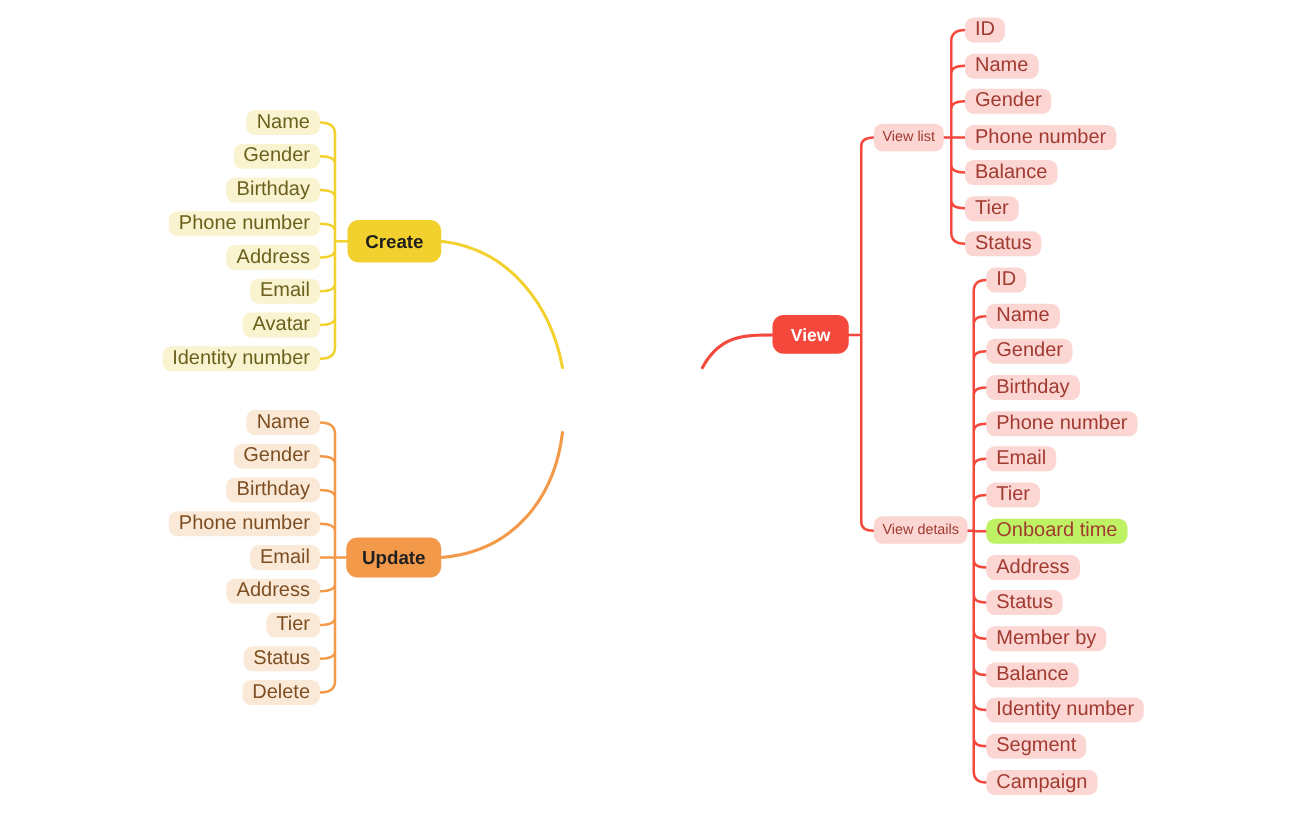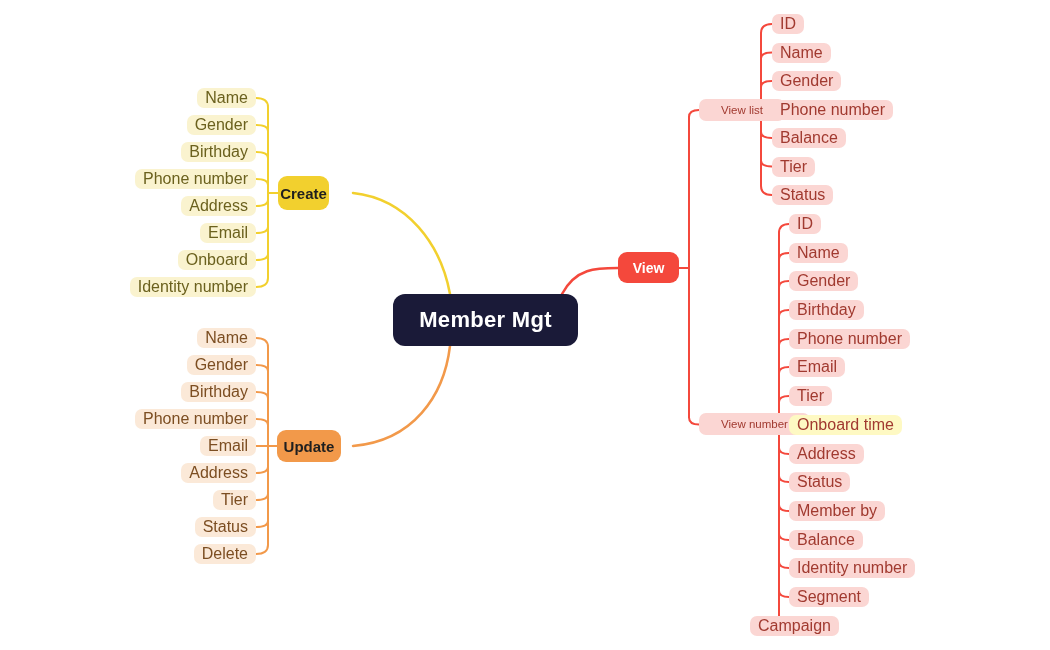--- a/index.html
+++ b/index.html
@@ -9,27 +9,27 @@
     font-family:"Liberation Sans","DejaVu Sans",sans-serif;
   }
   #canvas{position:relative;width:1050px;height:650px;background:#ffffff;}
   #links{position:absolute;left:0;top:0;width:1050px;height:650px;}
   .node{
     position:absolute;display:flex;align-items:center;justify-content:center;
     box-sizing:border-box;white-space:nowrap;cursor:pointer;
   }
   .root{left:393px;top:294px;width:185px;height:52px;border-radius:12px;
         font-size:22px;font-weight:700;letter-spacing:.3px;}
-  .create{left:278px;top:176px;width:51px;height:34px;border-radius:9px;
+  .create{left:278px;top:176px;width:75px;height:34px;border-radius:9px;
         font-size:15px;font-weight:700;}
-  .update{left:277px;top:430px;width:64px;height:32px;border-radius:9px;
+  .update{left:277px;top:430px;width:76px;height:32px;border-radius:9px;
         font-size:15px;font-weight:700;}
   .view{left:618px;top:252px;width:61px;height:31px;border-radius:9px;
         font-size:14px;font-weight:700;}
-  .subhead{height:22px;border-radius:7px;padding:0 22px;font-size:11.5px;}
+  .subhead{height:22px;border-radius:7px;padding:0 7px;font-size:11.5px;}
   .viewlist{left:699px;top:99px;}
   .viewdetails{left:699px;top:413px;}
   .leaf{
     position:absolute;height:20px;line-height:20px;border-radius:7px;
     padding:0 8px;font-size:16px;white-space:nowrap;cursor:pointer;
   }
 </style>
 </head>
 <body>
 
@@ -42,38 +42,37 @@
       <path d="M 268 193 L 278 193" stroke="#F2D02E" stroke-width="2" fill="none" stroke-linecap="round"></path>
       <path d="M 256 338 Q 268 338 268 347 L 268 545 Q 268 554 256 554 M 256 365 Q 268 365 268 371 M 256 392 Q 268 392 268 398 M 256 419 Q 268 419 268 425 M 256 446 L 268 446 M 256 473 Q 268 473 268 467 M 256 500 Q 268 500 268 494 M 256 527 Q 268 527 268 521" stroke="#F2994A" stroke-width="2" fill="none" stroke-linecap="round"></path>
       <path d="M 268 446 L 277 446" stroke="#F2994A" stroke-width="2" fill="none" stroke-linecap="round"></path>
       <path d="M 699 110 Q 689 110 689 117 L 689 417.5 Q 689 424.5 699 424.5 M 679 268 L 689 268" stroke="#F4483C" stroke-width="2" fill="none" stroke-linecap="round"></path>
       <path d="M 755 110 L 761 110" stroke="#F4483C" stroke-width="2" fill="none" stroke-linecap="round"></path>
       <path d="M 774 424.5 L 779 424.5" stroke="#F4483C" stroke-width="2" fill="none" stroke-linecap="round"></path>
       <path d="M 772 24 Q 761 24 761 33 L 761 186 Q 761 195 772 195 M 772 52.5 Q 761 52.5 761 58.5 M 772 81 Q 761 81 761 87 M 772 110 L 761 110 M 772 138 Q 761 138 761 132 M 772 166.5 Q 761 166.5 761 160.5" stroke="#F4483C" stroke-width="2" fill="none" stroke-linecap="round"></path>
       <path d="M 789 224 Q 779 224 779 233 L 779 617 Q 779 626 789 626 M 789 253 Q 779 253 779 259 M 789 281 Q 779 281 779 287 M 789 310 Q 779 310 779 316 M 789 339 Q 779 339 779 345 M 789 367 Q 779 367 779 373 M 789 396 Q 779 396 779 402 M 789 425 L 779 425 M 789 454 Q 779 454 779 448 M 789 482 Q 779 482 779 476 M 789 511 Q 779 511 779 505 M 789 540 Q 779 540 779 534 M 789 568 Q 779 568 779 562 M 789 597 Q 779 597 779 591" stroke="#F4483C" stroke-width="2" fill="none" stroke-linecap="round"></path>
     </svg>
 
-  <div class="node root" id="node-root" style="background: rgb(26, 26, 56); color: rgb(255, 255, 255);">Member Mgt</div>
 
   <div class="node create" id="node-create" style="background: rgb(242, 208, 46); color: rgb(31, 31, 31);">Create</div>
 
   <div class="node update" id="node-update" style="background: rgb(242, 153, 74); color: rgb(31, 31, 31);">Update</div>
 
   <div class="node view" id="node-view" style="background: rgb(244, 72, 60); color: rgb(255, 255, 255);">View</div>
 
   <div class="node subhead viewlist" id="node-view-list" style="background: rgb(251, 214, 211); color: rgb(161, 58, 48);">View list</div>
 
-  <div class="node subhead viewdetails" id="node-view-details" style="background: rgb(251, 214, 211); color: rgb(161, 58, 48);">View number</div>
+  <div class="node subhead viewdetails" id="node-view-details" style="background: rgb(251, 214, 211); color: rgb(161, 58, 48);">View details</div>
 <div class="leaf" style="background: rgb(250, 243, 207); color: rgb(107, 97, 30); top: 88px; right: 794px;">Name</div>
     <div class="leaf" style="background: rgb(250, 243, 207); color: rgb(107, 97, 30); top: 115px; right: 794px;">Gender</div>
     <div class="leaf" style="background: rgb(250, 243, 207); color: rgb(107, 97, 30); top: 142px; right: 794px;">Birthday</div>
     <div class="leaf" style="background: rgb(250, 243, 207); color: rgb(107, 97, 30); top: 169px; right: 794px;">Phone number</div>
     <div class="leaf" style="background: rgb(250, 243, 207); color: rgb(107, 97, 30); top: 196px; right: 794px;">Address</div>
     <div class="leaf" style="background: rgb(250, 243, 207); color: rgb(107, 97, 30); top: 223px; right: 794px;">Email</div>
-    <div class="leaf" style="background: rgb(250, 243, 207); color: rgb(107, 97, 30); top: 250px; right: 794px;">Onboard</div>
+    <div class="leaf" style="background: rgb(250, 243, 207); color: rgb(107, 97, 30); top: 250px; right: 794px;">Avatar</div>
     <div class="leaf" style="background: rgb(250, 243, 207); color: rgb(107, 97, 30); top: 277px; right: 794px;">Identity number</div>
     <div class="leaf" style="background: rgb(251, 233, 216); color: rgb(124, 78, 34); top: 328px; right: 794px;">Name</div>
     <div class="leaf" style="background: rgb(251, 233, 216); color: rgb(124, 78, 34); top: 355px; right: 794px;">Gender</div>
     <div class="leaf" style="background: rgb(251, 233, 216); color: rgb(124, 78, 34); top: 382px; right: 794px;">Birthday</div>
     <div class="leaf" style="background: rgb(251, 233, 216); color: rgb(124, 78, 34); top: 409px; right: 794px;">Phone number</div>
     <div class="leaf" style="background: rgb(251, 233, 216); color: rgb(124, 78, 34); top: 436px; right: 794px;">Email</div>
     <div class="leaf" style="background: rgb(251, 233, 216); color: rgb(124, 78, 34); top: 463px; right: 794px;">Address</div>
     <div class="leaf" style="background: rgb(251, 233, 216); color: rgb(124, 78, 34); top: 490px; right: 794px;">Tier</div>
     <div class="leaf" style="background: rgb(251, 233, 216); color: rgb(124, 78, 34); top: 517px; right: 794px;">Status</div>
     <div class="leaf" style="background: rgb(251, 233, 216); color: rgb(124, 78, 34); top: 544px; right: 794px; text-align: center;">Delete</div>
@@ -84,21 +83,21 @@
     <div class="leaf" style="background: rgb(251, 214, 211); color: rgb(161, 58, 48); top: 128px; left: 772px;">Balance</div>
     <div class="leaf" style="background: rgb(251, 214, 211); color: rgb(161, 58, 48); top: 156.5px; left: 772px;">Tier</div>
     <div class="leaf" style="background: rgb(251, 214, 211); color: rgb(161, 58, 48); top: 185px; left: 772px;">Status</div>
     <div class="leaf" style="background: rgb(251, 214, 211); color: rgb(161, 58, 48); top: 214px; left: 789px;">ID</div>
     <div class="leaf" style="background: rgb(251, 214, 211); color: rgb(161, 58, 48); top: 243px; left: 789px;">Name</div>
     <div class="leaf" style="background: rgb(251, 214, 211); color: rgb(161, 58, 48); top: 271px; left: 789px;">Gender</div>
     <div class="leaf" style="background: rgb(251, 214, 211); color: rgb(161, 58, 48); top: 300px; left: 789px;">Birthday</div>
     <div class="leaf" style="background: rgb(251, 214, 211); color: rgb(161, 58, 48); top: 329px; left: 789px;">Phone number</div>
     <div class="leaf" style="background: rgb(251, 214, 211); color: rgb(161, 58, 48); top: 357px; left: 789px;">Email</div>
     <div class="leaf" style="background: rgb(251, 214, 211); color: rgb(161, 58, 48); top: 386px; left: 789px;">Tier</div>
-    <div class="leaf" style="background: #fef9c3; color: rgb(161, 58, 48); top: 415px; left: 789px;">Onboard time</div>
+    <div class="leaf" style="background: #bef264; color: rgb(161, 58, 48); top: 415px; left: 789px;">Onboard time</div>
     <div class="leaf" style="background: rgb(251, 214, 211); color: rgb(161, 58, 48); top: 444px; left: 789px;">Address</div>
     <div class="leaf" style="background: rgb(251, 214, 211); color: rgb(161, 58, 48); top: 472px; left: 789px;">Status</div>
     <div class="leaf" style="background: rgb(251, 214, 211); color: rgb(161, 58, 48); top: 501px; left: 789px;">Member by</div>
     <div class="leaf" style="background: rgb(251, 214, 211); color: rgb(161, 58, 48); top: 530px; left: 789px;">Balance</div>
     <div class="leaf" style="background: rgb(251, 214, 211); color: rgb(161, 58, 48); top: 558px; left: 789px;">Identity number</div>
     <div class="leaf" style="background: rgb(251, 214, 211); color: rgb(161, 58, 48); top: 587px; left: 789px;">Segment</div>
-    <div class="leaf" style="background: rgb(251, 214, 211); color: rgb(161, 58, 48); top: 616px; left: 750px;">Campaign</div>
+    <div class="leaf" style="background: rgb(251, 214, 211); color: rgb(161, 58, 48); top: 616px; left: 789px;">Campaign</div>
   </div>
 
 </body></html>

